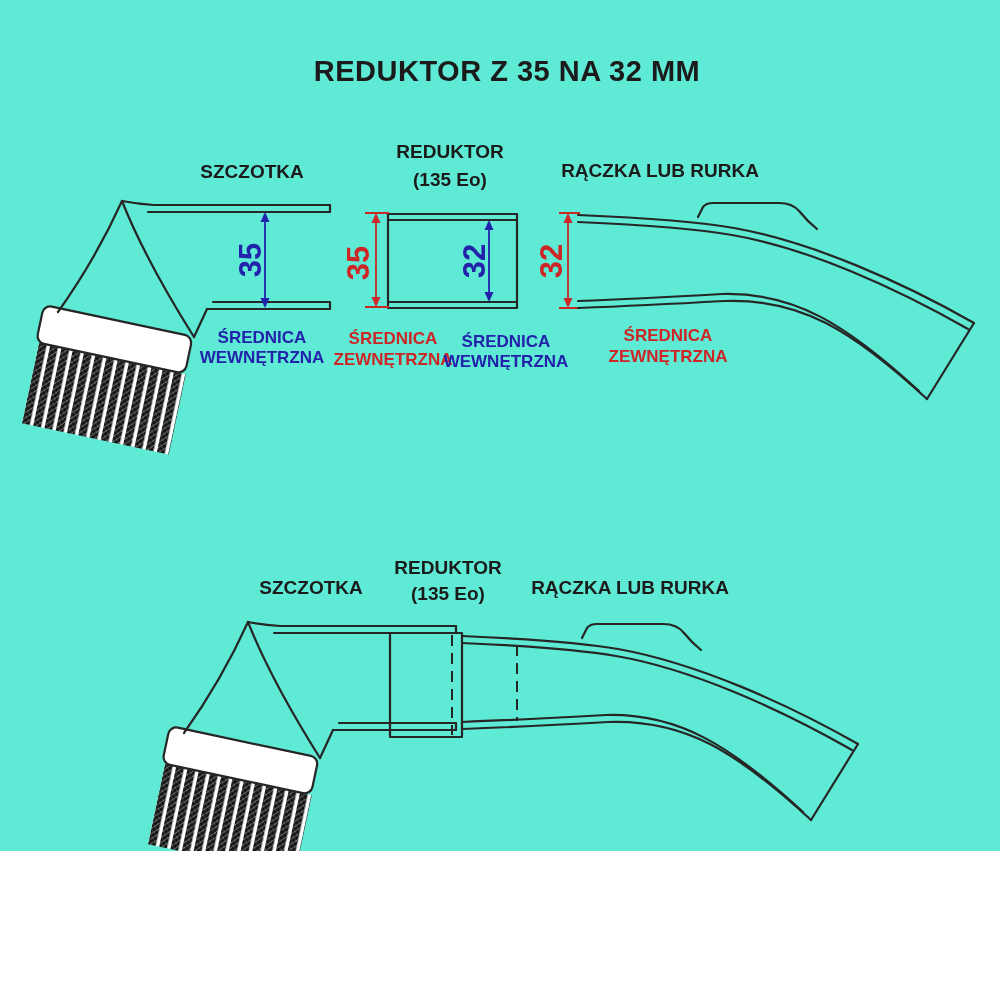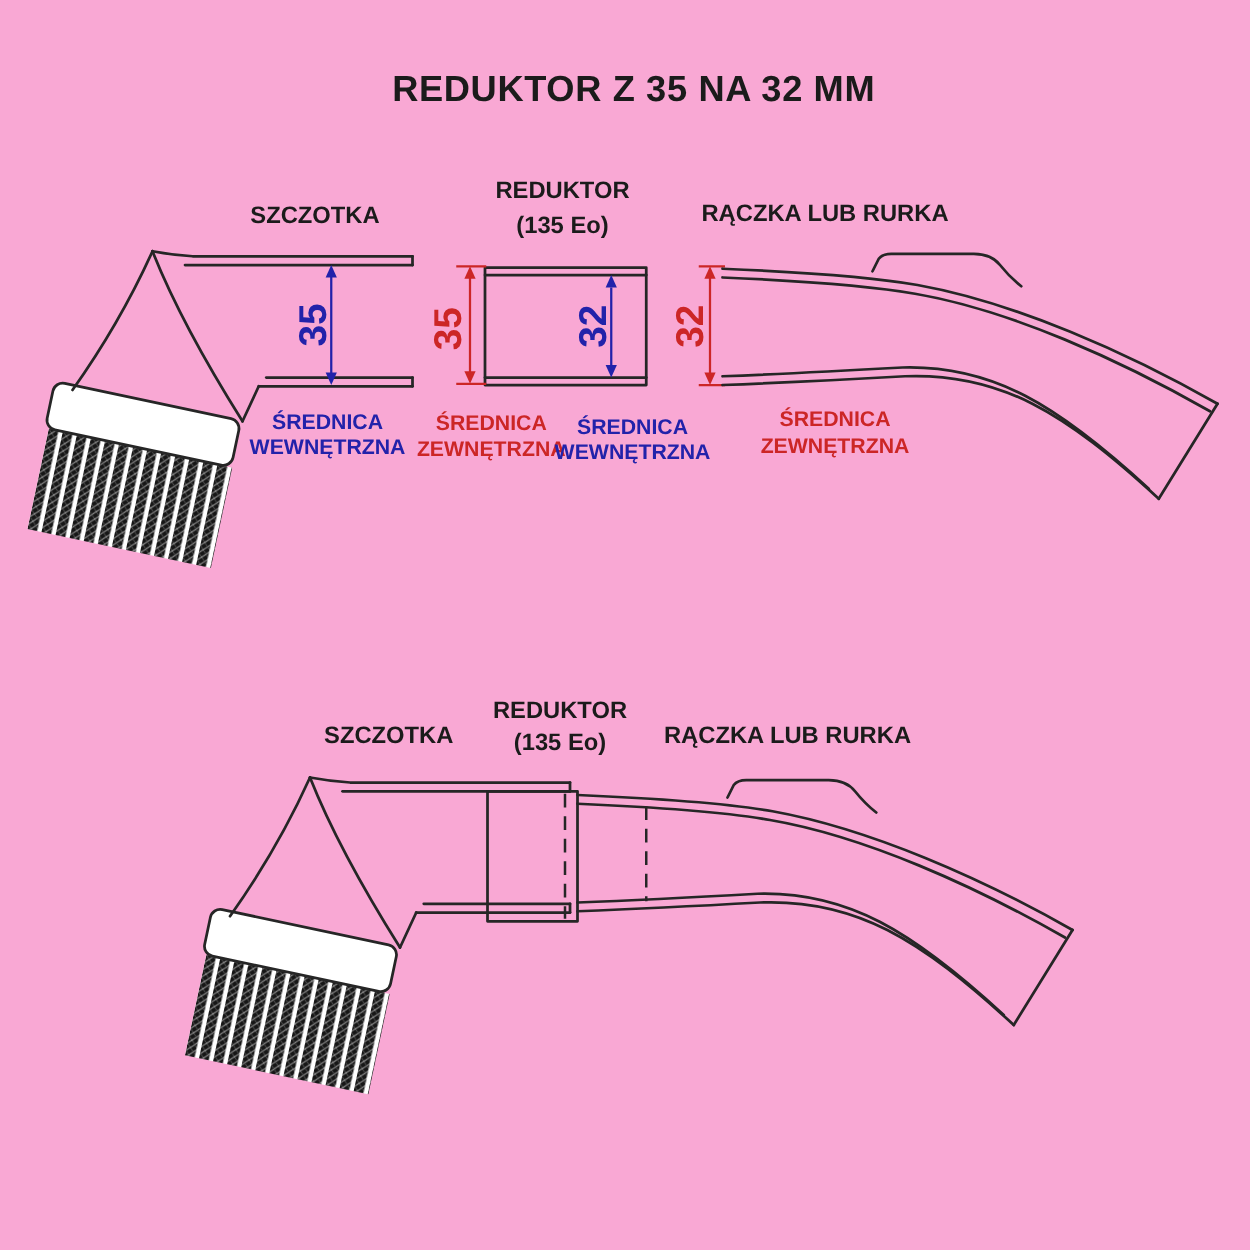--- a/index.html
+++ b/index.html
@@ -1,16 +1,16 @@
 <!DOCTYPE html>
 <html><head>
 <meta charset="utf-8">
 <style>
   html,body{margin:0;padding:0;background:#ffffff;}
-  #canvas{position:relative;width:1000px;height:1000px;background:#f9a8d4;overflow:hidden;
+  #canvas{position:relative;width:1000px;height:851px;background:#5eead4;overflow:hidden;
           font-family:"Liberation Sans","DejaVu Sans",sans-serif;}
   svg text{font-family:"Liberation Sans","DejaVu Sans",sans-serif;}
   .t-title{font-size:29px;font-weight:bold;fill:#1b1b1b;letter-spacing:.5px;}
   .t-part{font-size:19px;font-weight:bold;fill:#1b1b1b;}
   .t-dia{font-size:17px;font-weight:bold;}
   .t-dim{font-size:31px;font-weight:bold;}
   .blue{fill:#2222aa;}
   .red{fill:#cc2626;}
   .ink{stroke:#262626;stroke-width:2.2;fill:none;stroke-linecap:round;stroke-linejoin:round;}
   .inkf{stroke:#262626;stroke-width:2.2;fill:#ffffff;stroke-linejoin:round;}

